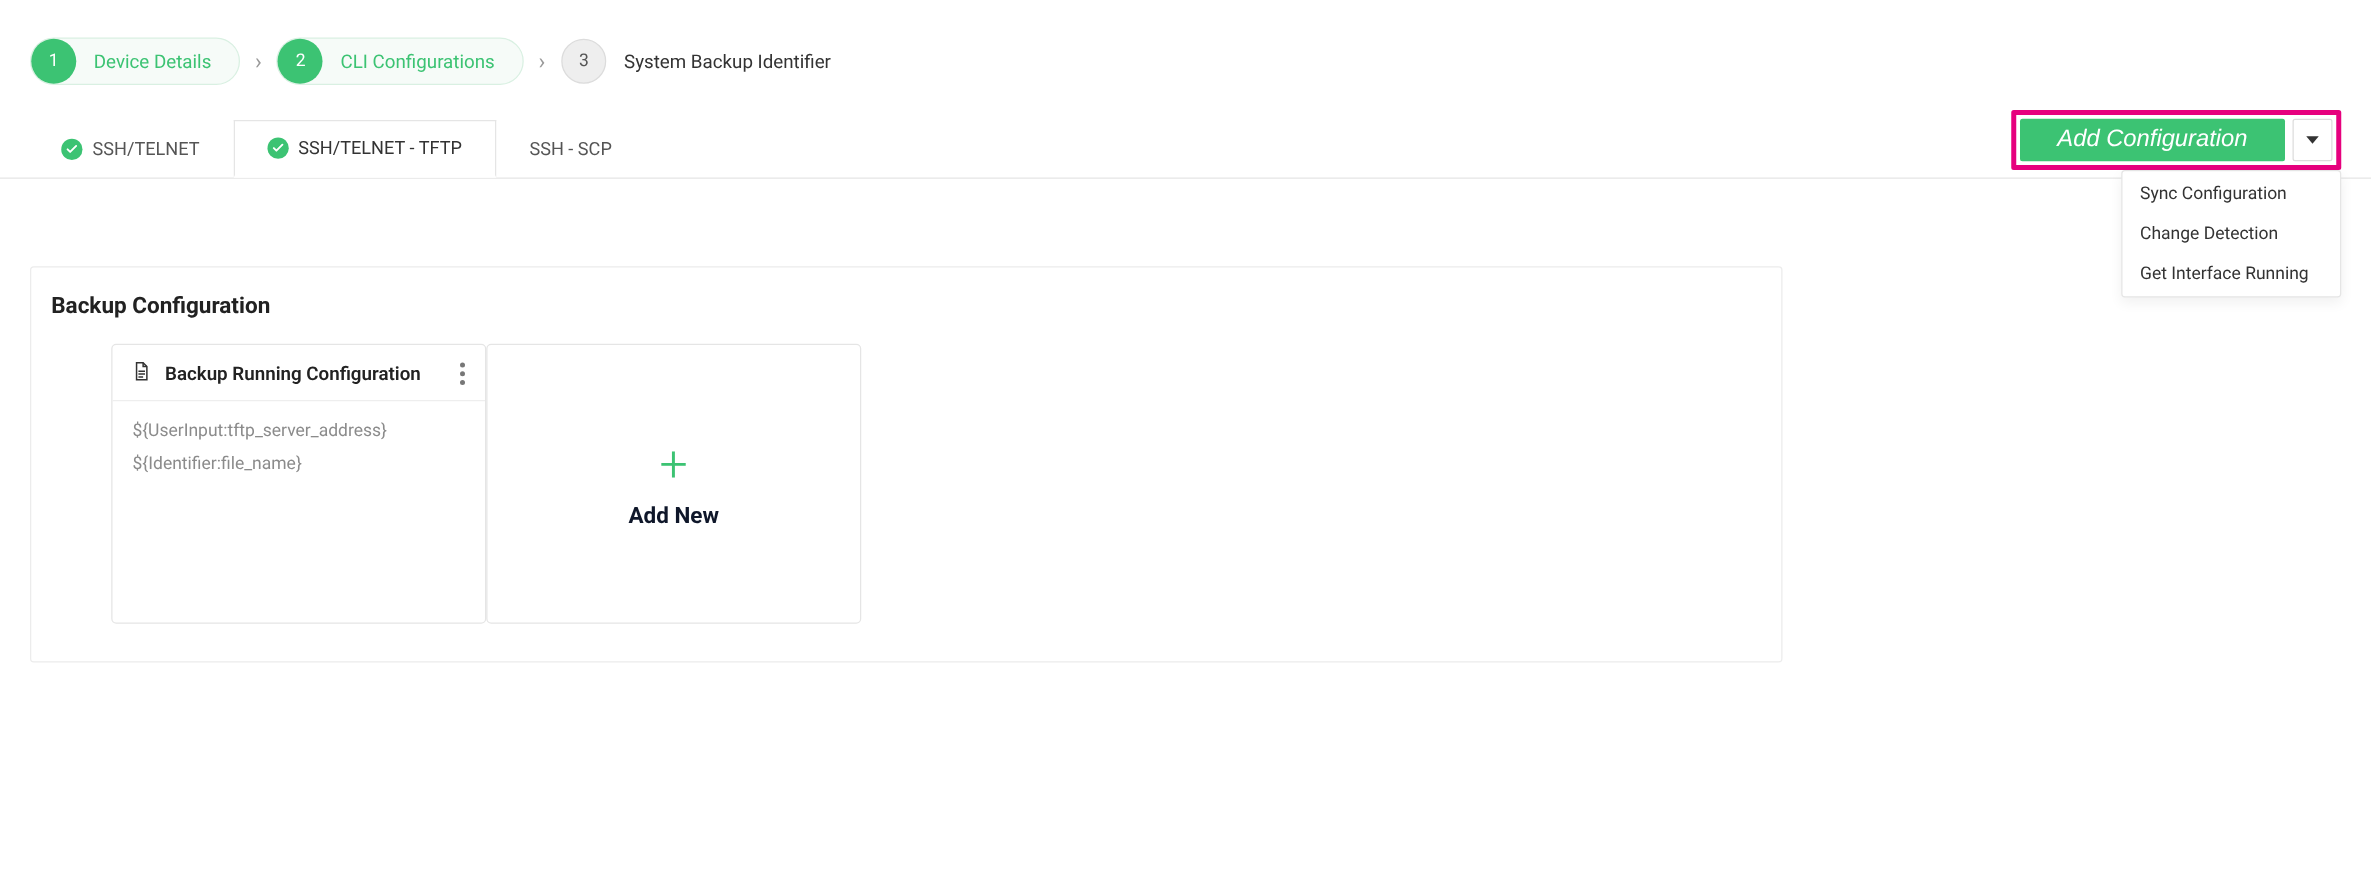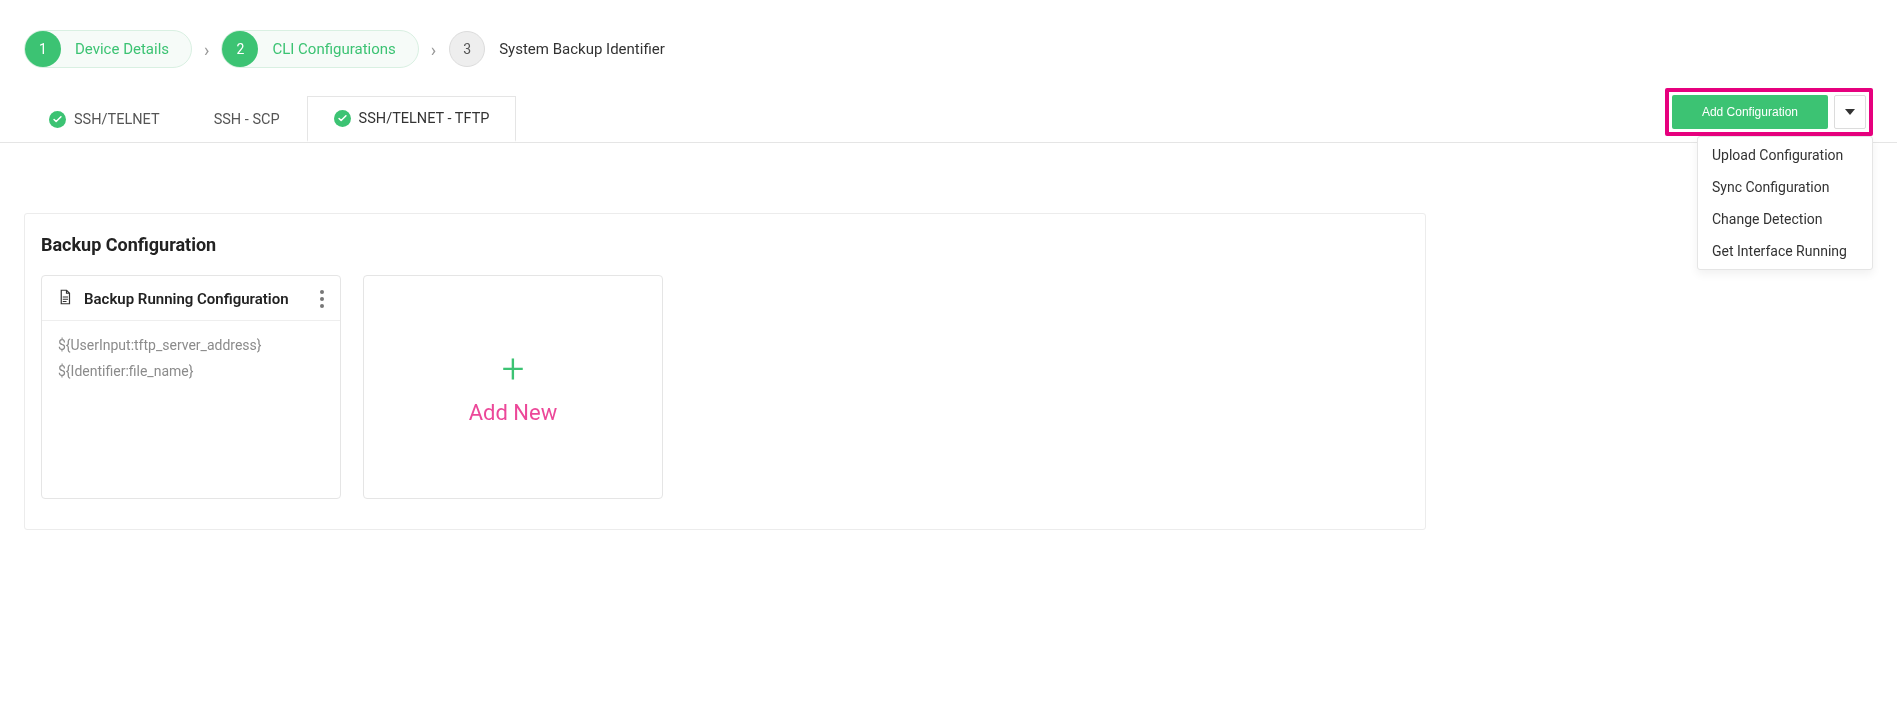--- a/index.html
+++ b/index.html
@@ -120,23 +120,24 @@
     border: 4px solid #e6007e;
     padding: 3px;
     border-radius: 2px;
   }
   .btn-add {
     background: #3cc373;
     color: #fff;
     border: none;
     height: 34px;
     padding: 0 30px;
-    font-size: 12px;
+    font-size: 19px;
     border-radius: 2px;
     cursor: pointer;
+    font-style: italic;
   }
   .btn-caret {
     background: #fff;
     border: 1px solid #dcdcdc;
     height: 34px;
     width: 32px;
     display: inline-flex;
     align-items: center;
     justify-content: center;
     margin-left: 6px;
@@ -177,21 +178,21 @@
     width: 1402px;
   }
   .panel-title {
     font-size: 18px;
     font-weight: 700;
     color: #222;
     margin-bottom: 20px;
   }
   .cards {
     display: flex;
-    gap: 22px;
+    margin-left: 48px;
   }
   .card {
     width: 300px;
     height: 224px;
     border: 1px solid #e5e5e5;
     border-radius: 4px;
     background: #fff;
   }
   .card-head {
     display: flex;
@@ -234,22 +235,23 @@
     cursor: pointer;
   }
   .plus {
     font-size: 40px;
     color: #3cc373;
     line-height: 1;
     font-weight: 300;
     margin-bottom: 10px;
   }
   .addnew-label {
-    font-size: 22px;
-    color: #ec4899;
+    font-size: 18px;
+    color: #0f172a;
+    font-weight: bold;
   }
 </style>
 </head>
 <body>
 
 <div class="wizard">
   <div class="step active">
     <span class="num">1</span>
     <span class="label">Device Details</span>
   </div>
@@ -268,42 +270,41 @@
 <div class="tabbar-row">
   <div class="tabbar">
     <div class="tab">
       <span class="check-badge">
         <svg viewBox="0 0 16 16">
             <path d="M3 8l3 3 7-7" fill="none" stroke="#fff" stroke-width="2.2" stroke-linecap="round" stroke-linejoin="round"></path>
           </svg>
       </span>
       <span>SSH/TELNET</span>
     </div>
-    <div class="tab">
-      <span>SSH - SCP</span>
-    </div>
     <div class="tab active">
       <span class="check-badge">
         <svg viewBox="0 0 16 16">
             <path d="M3 8l3 3 7-7" fill="none" stroke="#fff" stroke-width="2.2" stroke-linecap="round" stroke-linejoin="round"></path>
           </svg>
       </span>
       <span>SSH/TELNET - TFTP</span>
     </div>
+    <div class="tab">
+      <span>SSH - SCP</span>
+    </div>
   </div>
 
   <div class="action-area">
     <div class="action-highlight">
       <button class="btn-add">Add Configuration</button>
       <button class="btn-caret">
         <span class="caret-down"></span>
       </button>
     </div>
     <div class="dropdown">
-      <div class="item">Upload Configuration</div>
       <div class="item">Sync Configuration</div>
       <div class="item">Change Detection</div>
       <div class="item">Get Interface Running</div>
     </div>
   </div>
 </div>
 
 <div class="panel">
   <div class="panel-title">Backup Configuration</div>
   <div class="cards">

